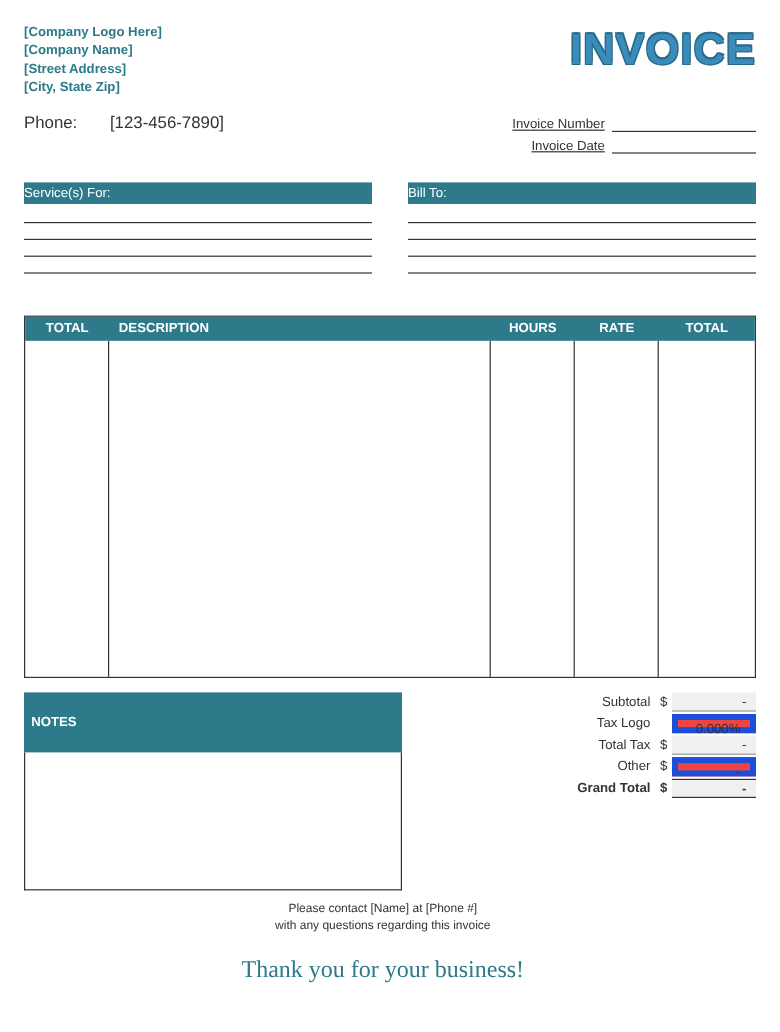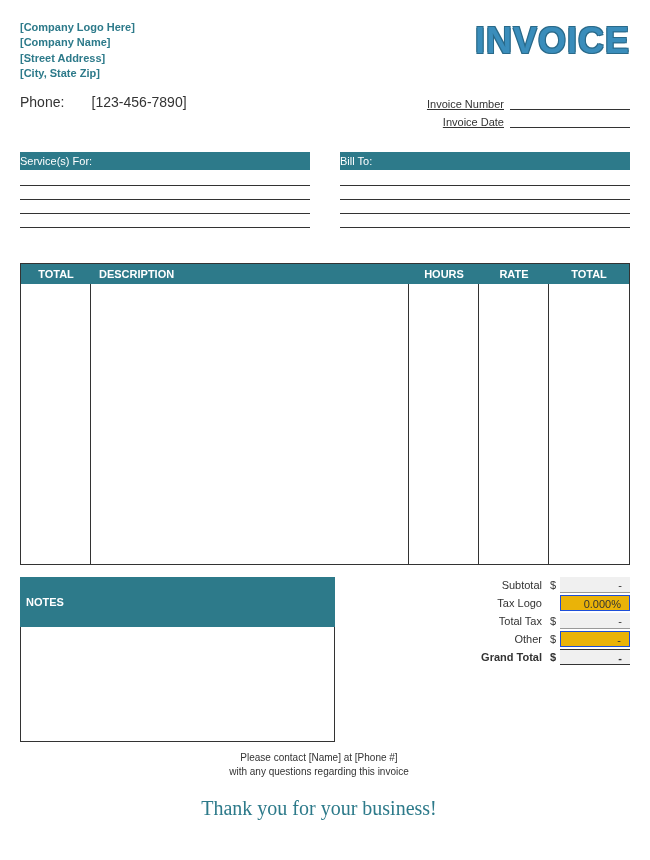--- a/index.html
+++ b/index.html
@@ -141,22 +141,22 @@
     .sum-val {
       width: 70px;
       text-align: right;
       padding-right: 8px;
       border-bottom: 1px solid #999;
       background: #f0f0f0;
       height: 16px;
       line-height: 16px;
     }
     .sum-val.boxed {
-      border: 1px solid #1d4ed8;
-      background: #eab308;
+      border: 5px solid #1d4ed8;
+      background: #ef4444;
     }
     .sum-row.bold { font-weight: bold; }
     .sum-row.bold .sum-val { border-top: 1px solid #333; border-bottom: 1px solid #333; }
     .footer {
       position: absolute;
       bottom: 40px;
       left: 0;
       right: 12px;
       text-align: center;
     }

